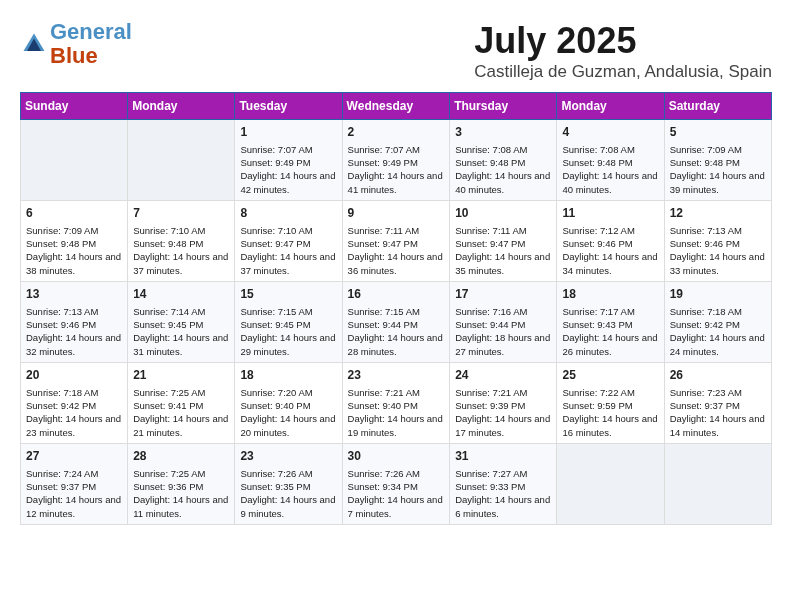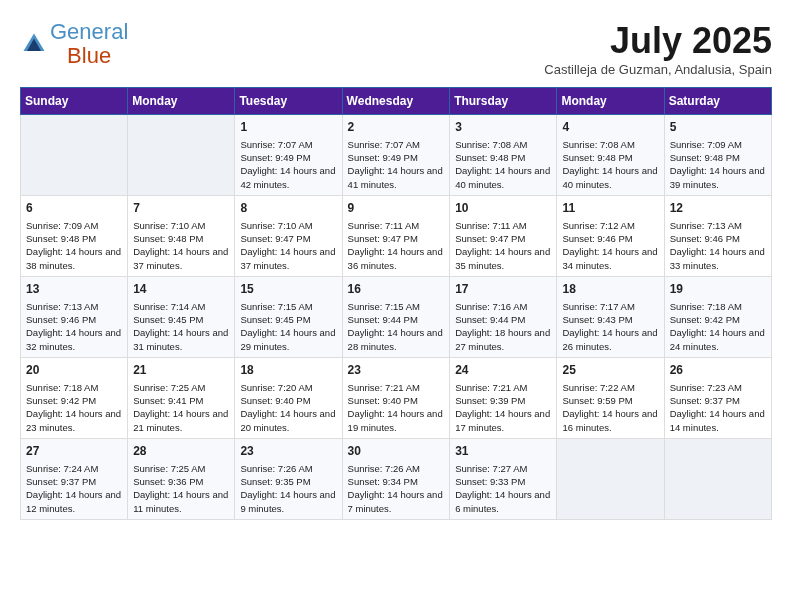--- a/index.html
+++ b/index.html
@@ -15,52 +15,51 @@
       justify-content: space-between;
       align-items: flex-start;
       margin-bottom: 10px;
     }
     .logo {
       display: flex;
       align-items: center;
     }
     .logo-text {
       font-size: 22px;
-      font-weight: normal;
+      font-weight: bold;
       color: #1a3c6e;
       line-height: 1.1;
-      text-align: center;
     }
     .logo-text span {
       color: #4a90c4;
     }
     .logo-icon {
       width: 28px;
       height: 28px;
       margin-right: 2px;
     }
     .title-area {
-      text-align: right;
+      text-align: left;
     }
     .calendar-title {
       font-size: 36px;
       font-weight: bold;
       color: #1a1a1a;
     }
     .calendar-subtitle {
-      font-size: 13px;
+      font-size: 17px;
       color: #444;
     }
     table {
       width: 100%;
       border-collapse: collapse;
       font-size: 10px;
     }
     thead tr th {
-      background-color: #4c1d95;
+      background-color: #a21caf;
       color: #fff;
       padding: 6px 4px;
       text-align: left;
       font-size: 12px;
       font-weight: bold;
       border: 1px solid #2a62a8;
     }
     tbody tr td {
       vertical-align: top;
       padding: 4px 5px;

